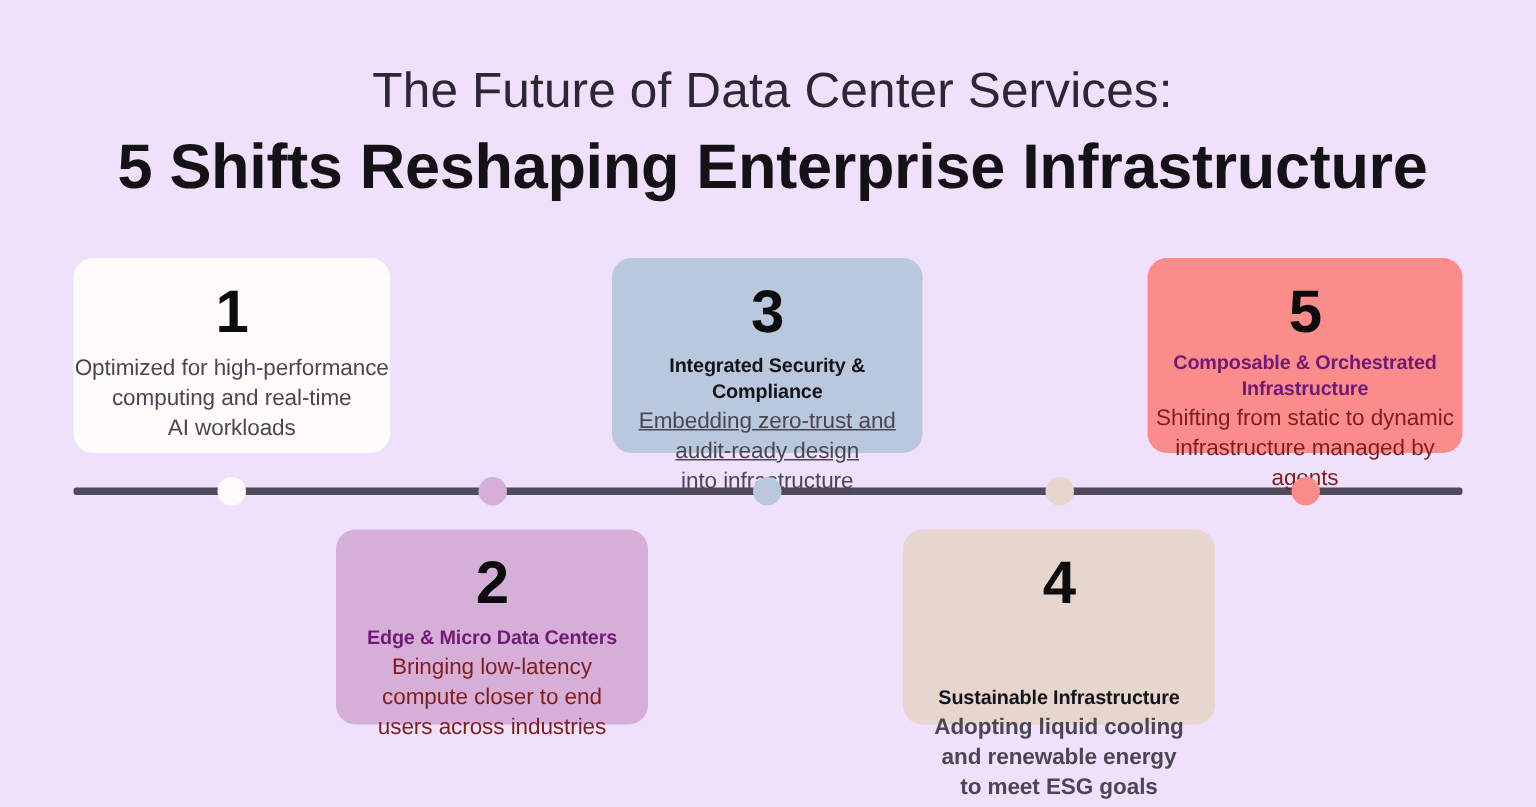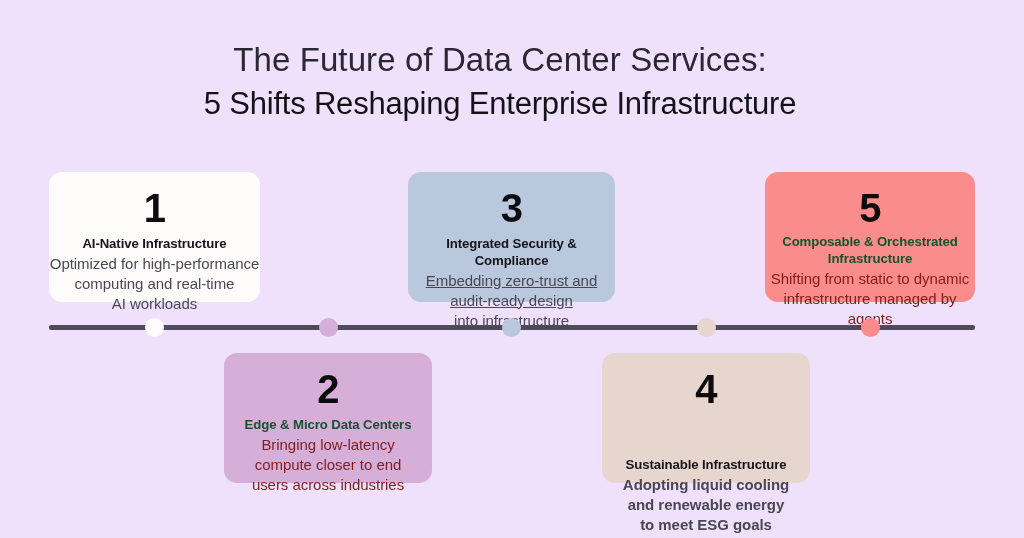--- a/index.html
+++ b/index.html
@@ -17,37 +17,37 @@
   .infographic {
     position: relative;
     width: 1024px;
     height: 538px;
     background: #efe1fb;
   }
 
   
   .title-block {
     position: absolute;
-    left: 0;
+    left: 15px;
     top: 40px;
     width: 1000px;
     text-align: center;
   }
   .title-line-1 {
     display: block;
     font-size: 33px;
     font-weight: 300;
     letter-spacing: 0.1px;
     color: #2b2733;
     line-height: 1.2;
   }
   .title-line-2 {
     display: block;
-    font-size: 31px;
-    font-weight: 400;
+    font-size: 42px;
+    font-weight: 700;
     letter-spacing: -0.2px;
     color: #141117;
     line-height: 1.35;
     margin-top: 3px;
   }
 
   
   .timeline-line {
     position: absolute;
     left: 49px;
@@ -140,41 +140,40 @@
   <div class="timeline-line" style="background: rgb(79, 74, 92);"></div>
 
   <div class="timeline-dot" style="left: 145px; background: rgb(253, 252, 251);"></div>
   <div class="timeline-dot" style="left: 319px; background: rgb(214, 175, 217);"></div>
   <div class="timeline-dot" style="left: 502px; background: rgb(185, 200, 220);"></div>
   <div class="timeline-dot" style="left: 697px; background: rgb(230, 214, 206);"></div>
   <div class="timeline-dot" style="left: 861px; background: rgb(250, 141, 139);"></div>
 
   <div class="card top card-1" style="background: rgb(253, 252, 251);">
     <div class="card-number">1</div>
-    <div class="card-heading" style="color: rgb(21, 19, 26);">AI-Native Infrastructure</div>
     <div class="card-desc" style="color: rgb(74, 71, 83);">Optimized for high-performance<br>computing and real-time<br>AI workloads</div>
   </div>
 
   <div class="card bottom card-2" style="background: rgb(214, 175, 217);">
     <div class="card-number">2</div>
-    <div class="card-heading" style="color: #14532d;">Edge &amp; Micro Data Centers</div>
+    <div class="card-heading" style="color: #701a75;">Edge &amp; Micro Data Centers</div>
     <div class="card-desc" style="color: #7f1d1d;">Bringing low-latency<br>compute closer to end<br>users across industries</div>
   </div>
 
   <div class="card top card-3" style="background: rgb(185, 200, 220);">
     <div class="card-number">3</div>
     <div class="card-heading" style="color: rgb(21, 19, 26);">Integrated Security &amp; Compliance</div>
     <div class="card-desc" style="color: rgb(74, 71, 83); text-decoration: underline;">Embedding zero-trust and<br>audit-ready design<br>into infrastructure</div>
   </div>
 
   <div class="card bottom card-4" style="background: rgb(230, 214, 206);">
     <div class="card-number">4</div>
     <div class="card-heading" style="color: rgb(21, 19, 26); margin-top: 40px;">Sustainable Infrastructure</div>
     <div class="card-desc" style="color: rgb(74, 71, 83); font-weight: bold;">Adopting liquid cooling<br>and renewable energy<br>to meet ESG goals</div>
   </div>
 
   <div class="card top card-5" style="background: rgb(250, 141, 139);">
     <div class="card-number">5</div>
-    <div class="card-heading" style="color: #14532d;">Composable &amp; Orchestrated Infrastructure</div>
+    <div class="card-heading" style="color: #701a75;">Composable &amp; Orchestrated Infrastructure</div>
     <div class="card-desc" style="color: #7f1d1d;">Shifting from static to dynamic<br>infrastructure managed by agents</div>
   </div>
 
 </div>
 
 </body></html>

